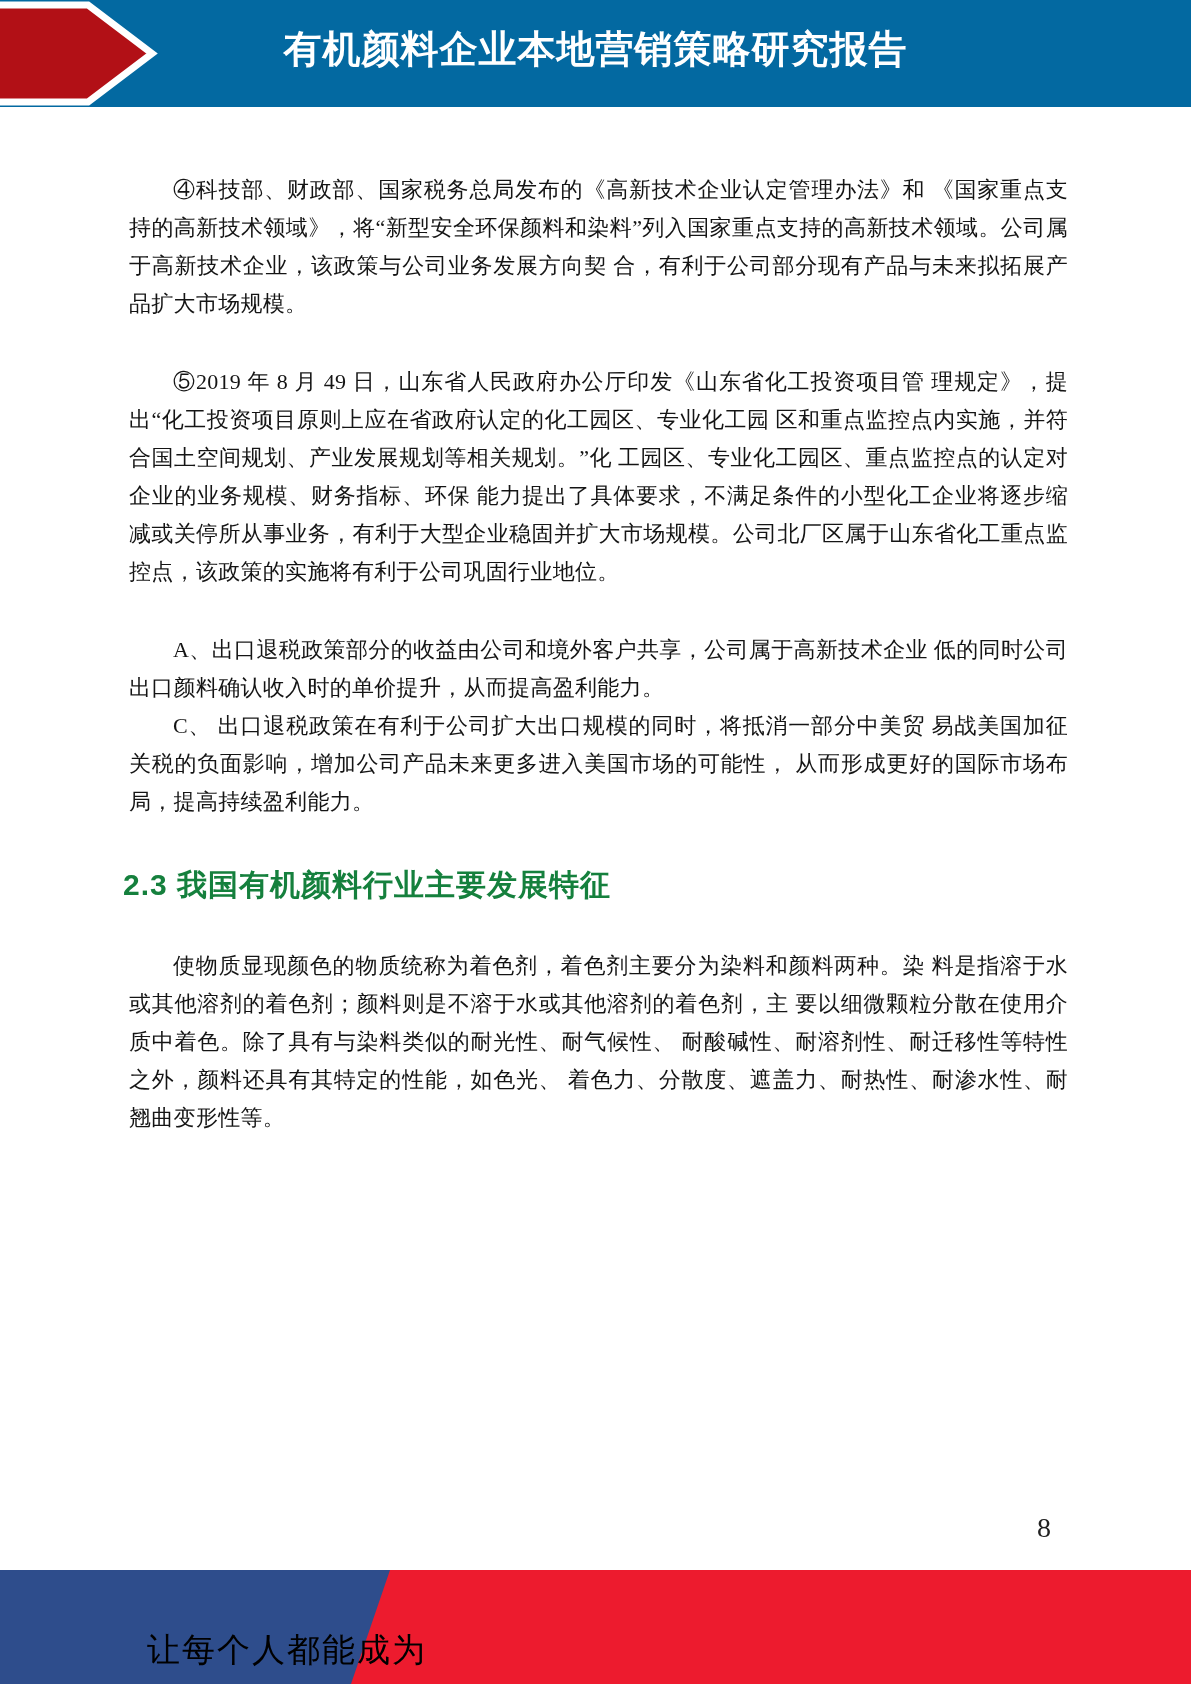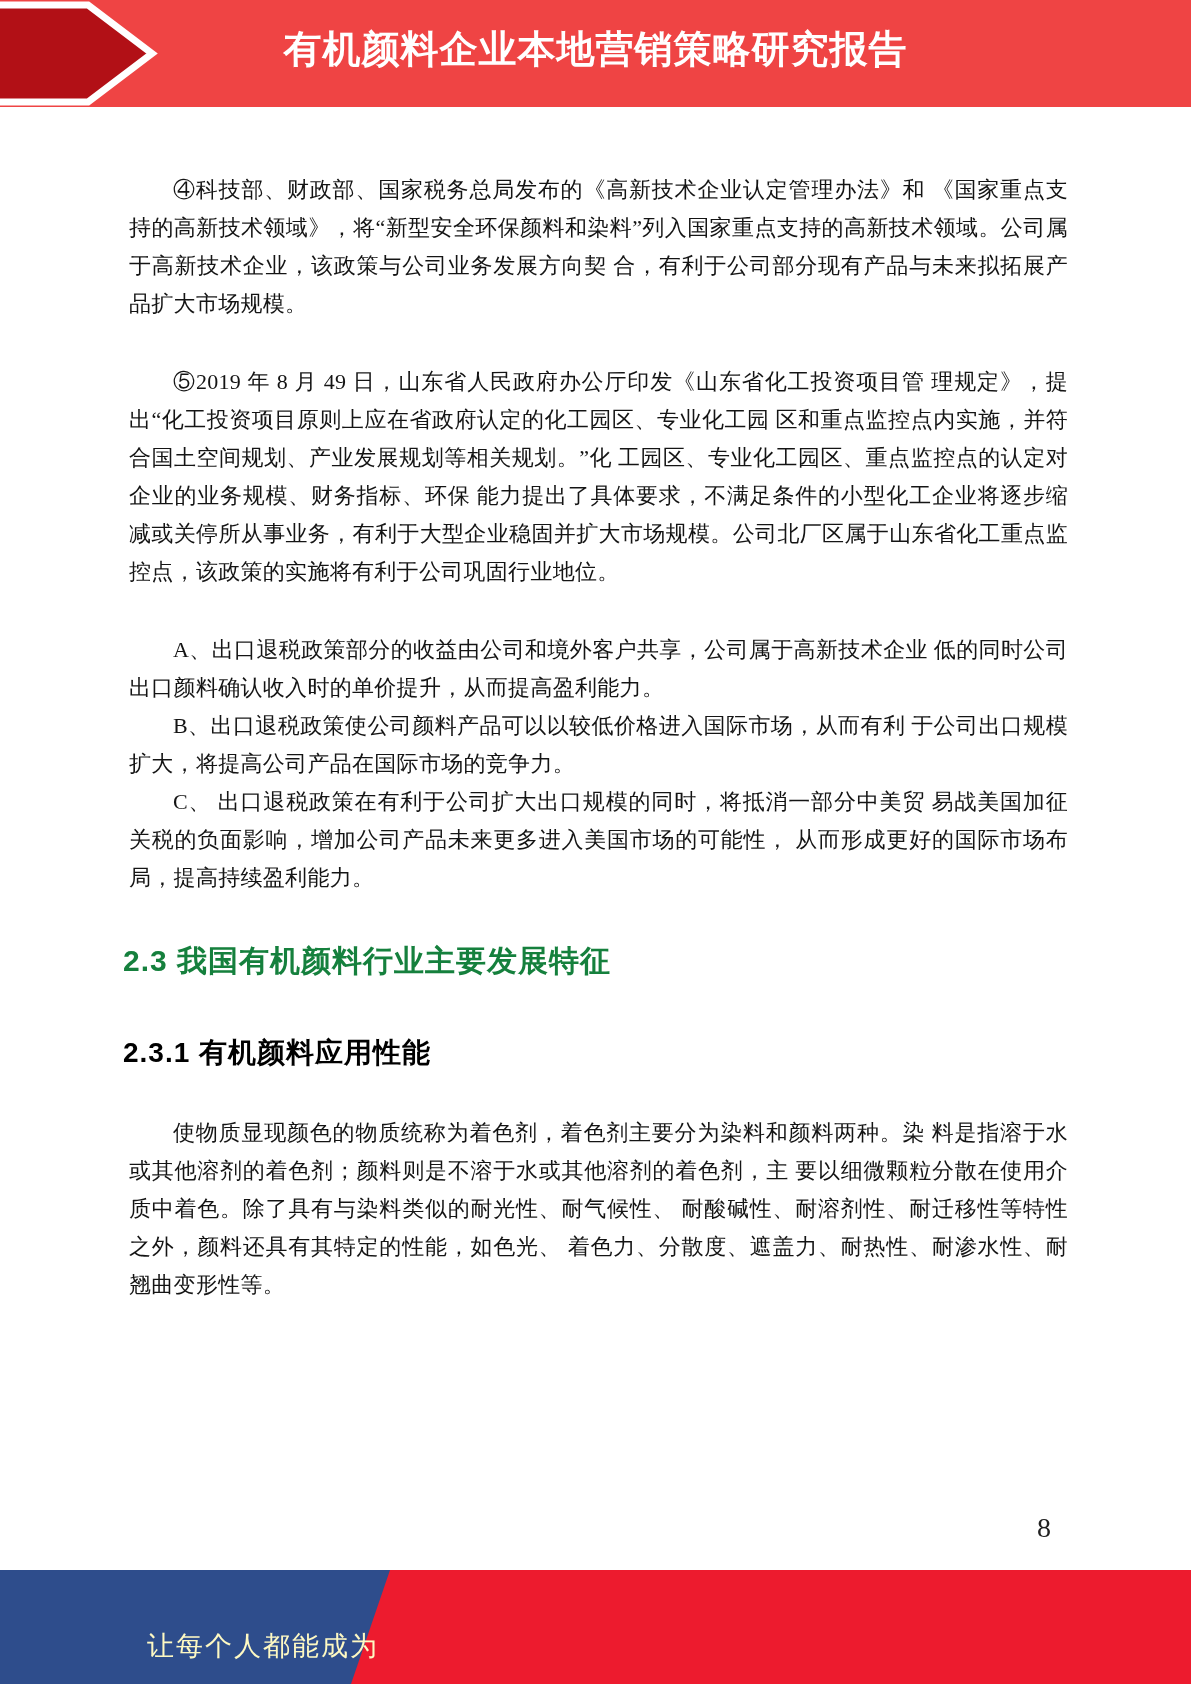--- a/index.html
+++ b/index.html
@@ -11,21 +11,21 @@
     overflow:hidden;
     font-family:"Liberation Serif","DejaVu Serif",serif;
     color:#111111;
   }
 
   
   .doc-header{
     position:absolute;
     top:0;left:0;right:0;
     height:107px;
-    background:#ef4444;
+    background:#0369a1;
   }
   .header-arrow{
     position:absolute;
     left:0;top:0;
     width:170px;height:107px;
   }
   .doc-title{
     position:absolute;
     left:0;right:0;
     top:24px;
@@ -97,22 +97,22 @@
     left:0;top:0;bottom:0;
     width:390px;
     background:#2e4d8c;
     -webkit-clip-path:polygon(0 0,100% 0,calc(100% - 39px) 100%,0 100%);
     clip-path:polygon(0 0,100% 0,calc(100% - 39px) 100%,0 100%);
   }
   .footer-left-text{
     position:absolute;
     left:147px;
     top:58px;
-    font-size:27px;
-    color:#fef9c3;
+    font-size:33px;
+    color:#000000;
     letter-spacing:2px;
     white-space:nowrap;
   }
   .footer-right-text{
     position:absolute;
     left:402px;
     top:58px;
     font-size:27px;
     color:#ffffff;
     letter-spacing:2px;
@@ -128,24 +128,22 @@
     <svg class="header-arrow" viewBox="0 0 170 107" xmlns="http://www.w3.org/2000/svg" preserveAspectRatio="none">
       <polygon points="-12,5 88,5 152,53.5 88,102 -12,102" fill="#b21016" stroke="#ffffff" stroke-width="7" stroke-linejoin="miter"></polygon>
     </svg>
     <div class="doc-title">有机颜料企业本地营销策略研究报告</div>
   </div>
 
   <div class="content">
     <p class="body-para">④科技部、财政部、国家税务总局发布的《高新技术企业认定管理办法》和 《国家重点支持的高新技术领域》，将“新型安全环保颜料和染料”列入国家重点支持的高新技术领域。公司属于高新技术企业，该政策与公司业务发展方向契 合，有利于公司部分现有产品与未来拟拓展产品扩大市场规模。</p>
     <p class="body-para">⑤2019 年 8 月 49 日，山东省人民政府办公厅印发《山东省化工投资项目管 理规定》，提出“化工投资项目原则上应在省政府认定的化工园区、专业化工园 区和重点监控点内实施，并符合国土空间规划、产业发展规划等相关规划。”化 工园区、专业化工园区、重点监控点的认定对企业的业务规模、财务指标、环保 能力提出了具体要求，不满足条件的小型化工企业将逐步缩减或关停所从事业务，有利于大型企业稳固并扩大市场规模。公司北厂区属于山东省化工重点监控点，该政策的实施将有利于公司巩固行业地位。</p>
     <p class="body-para tight">A、出口退税政策部分的收益由公司和境外客户共享，公司属于高新技术企业 低的同时公司出口颜料确认收入时的单价提升，从而提高盈利能力。</p>
-    <p class="body-para tight">B、出口退税政策使公司颜料产品可以以较低价格进入国际市场，从而有利 于公司出口规模扩大，将提高公司产品在国际市场的竞争力。</p>
     <p class="body-para tight">C、 出口退税政策在有利于公司扩大出口规模的同时，将抵消一部分中美贸 易战美国加征关税的负面影响，增加公司产品未来更多进入美国市场的可能性， 从而形成更好的国际市场布局，提高持续盈利能力。</p>
     <h2 class="heading-1">2.3 我国有机颜料行业主要发展特征</h2>
-    <h3 class="heading-2">2.3.1 有机颜料应用性能</h3>
     <p class="body-para tight app-para">使物质显现颜色的物质统称为着色剂，着色剂主要分为染料和颜料两种。染 料是指溶于水或其他溶剂的着色剂；颜料则是不溶于水或其他溶剂的着色剂，主 要以细微颗粒分散在使用介质中着色。除了具有与染料类似的耐光性、耐气候性、 耐酸碱性、耐溶剂性、耐迁移性等特性之外，颜料还具有其特定的性能，如色光、 着色力、分散度、遮盖力、耐热性、耐渗水性、耐翘曲变形性等。</p>
   </div>
 
   <div class="page-number">8</div>
 
   <div class="doc-footer">
     <div class="footer-blue"></div>
     <div class="footer-left-text">让每个人都能成为</div>
   </div>
 

